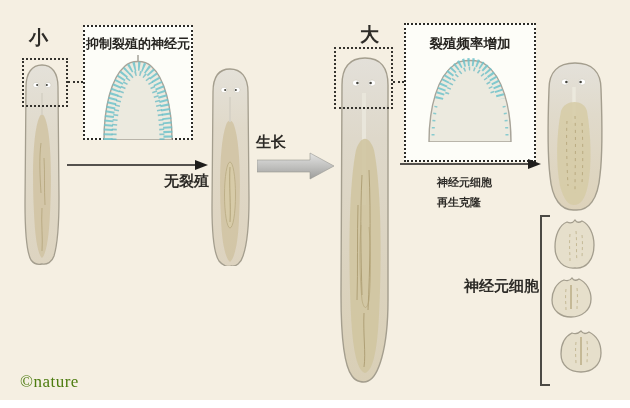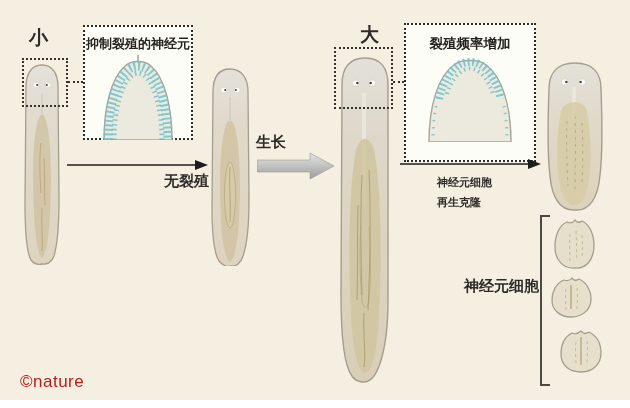--- a/index.html
+++ b/index.html
@@ -28,22 +28,22 @@
     letter-spacing:0;
   }
   .inset-title.left-inset{font-size:13px;}
   .inset-title.right-inset{font-size:13.5px;margin-top:10px;}
   .bracket{
     border-left:2px solid #4c4a45;
     border-top:2px solid #4c4a45;
     border-bottom:2px solid #4c4a45;
   }
   .watermark{
-    font-family:Liberation Sans, sans-serif;
-    font-size:17px;color:#b91c1c;letter-spacing:0.5px;
+    font-family:Liberation Serif, serif;
+    font-size:17px;color:#4d7c0f;letter-spacing:0.5px;
   }
   .arrow-label-block{line-height:20px;font-size:11px;font-weight:700;}
   svg{display:block;}
 </style>
 </head>
 <body>
 
 <div class="figure-bg"></div>
 
 <div class="abs stage-label" style="left:29px;top:25px;">小</div>

